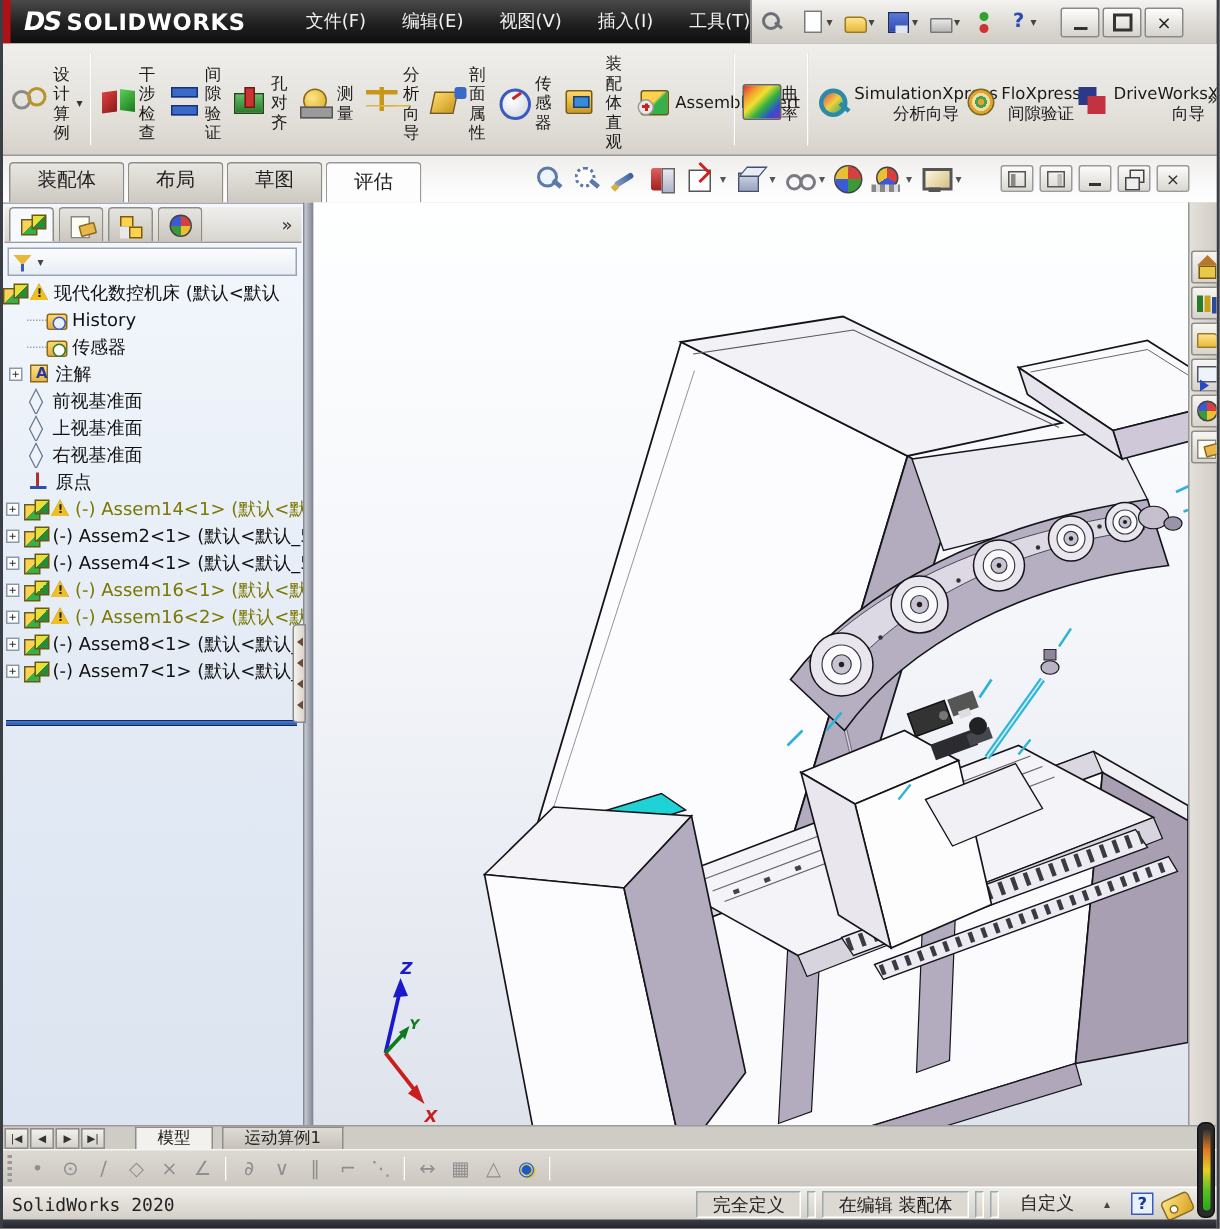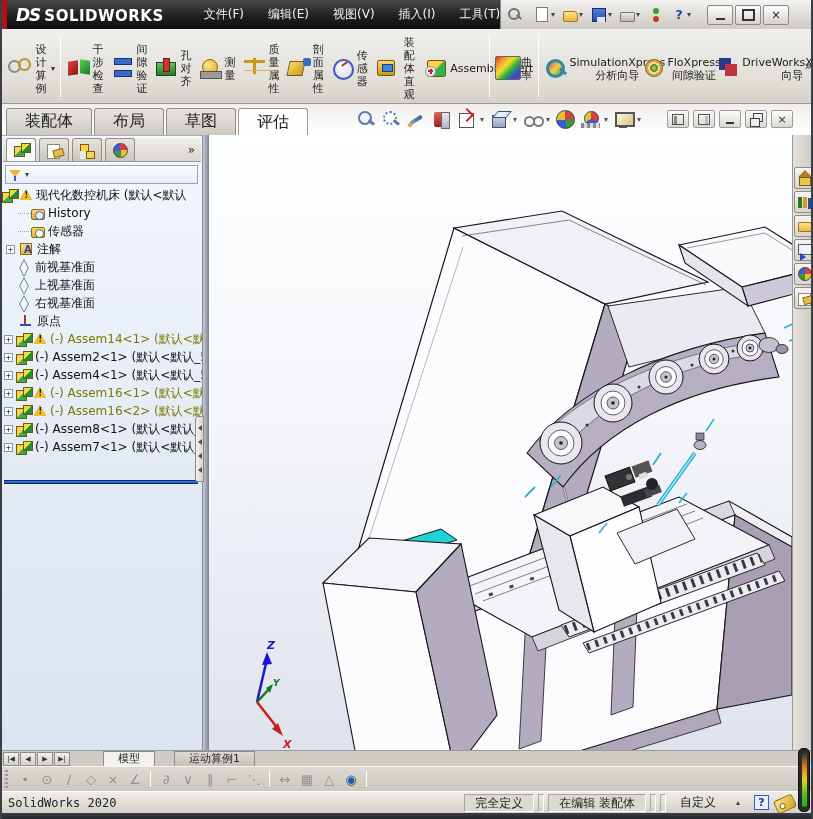--- a/index.html
+++ b/index.html
@@ -73,21 +73,21 @@
   .ci-simx::before{content:"";position:absolute;left:2px;top:3px;width:13px;height:13px;border-radius:50%;border:3px solid #2a8aa8;background:linear-gradient(135deg,#e05050,#f0d040,#40a860);}
   .ci-simx::after{content:"";position:absolute;left:15px;top:14px;width:8px;height:3px;background:#2a8aa8;transform:rotate(40deg);}
   .ci-flox::before{content:"";position:absolute;left:4px;top:3px;width:16px;height:16px;border-radius:50%;background:repeating-radial-gradient(circle,#e8a030 0 2px,#4aa050 2px 4px,#e8e0a0 4px 6px);border:1px solid #7a6a20;}
   .ci-dwx::before{content:"";position:absolute;left:3px;top:2px;width:12px;height:12px;background:#2a3a88;}
   .ci-dwx::after{content:"";position:absolute;left:9px;top:8px;width:12px;height:12px;background:#c23240;}
   .coverflow{align-self:center;font-size:12px;color:#333;padding:0 3px;margin-left:auto;}
   
   .tabrow{position:absolute;left:0;top:104px;width:813px;height:31px;
     background:linear-gradient(180deg,#efeeeb, #fbfbfb 70%,#ffffff 100%);}
   .rtabs{position:absolute;left:4px;top:4px;display:flex;height:27px;}
-  .rtab{padding:0 18px;line-height:24px;font-size:16px;color:#222;
+  .rtab{padding:0 18px;line-height:24px;font-size:13px;color:#222;
     background:linear-gradient(180deg,#e8e6e1,#cdc9c1);border:1px solid #8f8d88;border-bottom:none;
     border-radius:3px 3px 0 0;margin-right:2px;}
   .rtab.active{background:#fdfdfd;font-weight:normal;border-color:#9a9893;height:27px;line-height:26px;}
   .hud{position:absolute;left:355px;top:6px;display:flex;align-items:center;gap:6px;}
   .hudicon{width:19px;height:19px;position:relative;}
   .hud .hdrop{font-size:8px;color:#555;margin-left:-2px;}
   .hi-mag::before{content:"";position:absolute;left:1px;top:1px;width:10px;height:10px;border:2px solid #5a7aaa;border-radius:50%;background:#eef4fb;}
   .hi-mag::after{content:"";position:absolute;left:11px;top:11px;width:7px;height:2.5px;background:#5a7aaa;transform:rotate(40deg);}
   .hi-mag2::before{content:"";position:absolute;left:1px;top:1px;width:10px;height:10px;border:2px dotted #5a7aaa;border-radius:50%;background:#fff;}
   .hi-mag2::after{content:"";position:absolute;left:11px;top:11px;width:7px;height:2.5px;background:#5a7aaa;transform:rotate(40deg);}
@@ -188,21 +188,21 @@
   .tpi-vp::before{content:"";position:absolute;left:1px;top:1px;width:12px;height:9px;background:#eef2fa;border:1px solid #556;}
   .tpi-vp::after{content:"";position:absolute;left:3px;top:10px;width:0;height:0;border-top:4px solid transparent;border-bottom:4px solid transparent;border-left:6px solid #2a4ac0;}
   .tpi-app{border-radius:50%;width:14px;height:14px;background:conic-gradient(#d84040 0 25%,#e8c030 25% 50%,#3a9a3a 50% 75%,#3a5ad8 75% 100%);border:1px solid #444;}
   .tpi-props::before{content:"";position:absolute;left:1px;top:2px;width:11px;height:11px;background:#fdfdf2;border:1px solid #888;}
   .tpi-props::after{content:"";position:absolute;left:6px;top:5px;width:9px;height:6px;background:#e8b84a;border:1px solid #8a6a20;border-radius:1px;transform:rotate(-15deg);}
   
   .bottomtabs{position:absolute;left:0;top:750px;width:813px;height:16px;background:#cfccc5;border-top:1px solid #9a9a9a;display:flex;align-items:flex-end;}
   .navbtn{width:16px;height:14px;border:1px solid #8f8d88;background:linear-gradient(180deg,#f2f1ee,#d4d0c8);
     font-size:7px;color:#333;display:flex;align-items:center;justify-content:center;margin-left:1px;font-family:"DejaVu Sans",sans-serif;}
   .btab{height:15px;padding:0 14px;font-size:11px;line-height:14px;color:#222;border:1px solid #8f8d88;border-bottom:none;
-    background:linear-gradient(180deg,#dedbd4,#c6c2ba);margin-left:19px;}
+    background:linear-gradient(180deg,#dedbd4,#c6c2ba);margin-left:6px;}
   .btab.active{background:#f2f1ee;}
   
   .snapbar{position:absolute;left:0;top:766px;width:813px;height:25px;background:linear-gradient(180deg,#dcd9d3,#ccc8c0);
     border-top:1px solid #f5f5f5;display:flex;align-items:center;}
   .dragdots{width:6px;height:18px;margin:0 6px 0 3px;background:repeating-linear-gradient(180deg,#9a9a9a 0 2px,transparent 2px 4px);width:3px;}
   .snapico{width:22px;text-align:center;font-size:13px;color:#8f8f8f;font-family:"DejaVu Sans",sans-serif;}
   .snapico.colored{color:#1a5ac8;text-shadow:1px 1px 0 #e8c020;}
   .snapsep{width:1px;height:16px;background:#aaa;border-right:1px solid #fff;margin:0 4px;}
   
   .statusbar{position:absolute;left:0;top:791px;width:813px;height:22px;
@@ -291,21 +291,21 @@
     <div class="citem">
       <span class="cicon ci-hole"></span>
       <span class="clabel">孔对齐</span>
     </div>
     <div class="citem">
       <span class="cicon ci-measure"></span>
       <span class="clabel">测量</span>
     </div>
     <div class="citem">
       <span class="cicon ci-mass"></span>
-      <span class="clabel">质量属性</span>
+      <span class="clabel">分析向导</span>
     </div>
     <div class="citem">
       <span class="cicon ci-section"></span>
       <span class="clabel">剖面属性</span>
     </div>
     <div class="citem">
       <span class="cicon ci-sensor"></span>
       <span class="clabel">传感器</span>
     </div>
     <div class="citem" style="max-width:58px">

